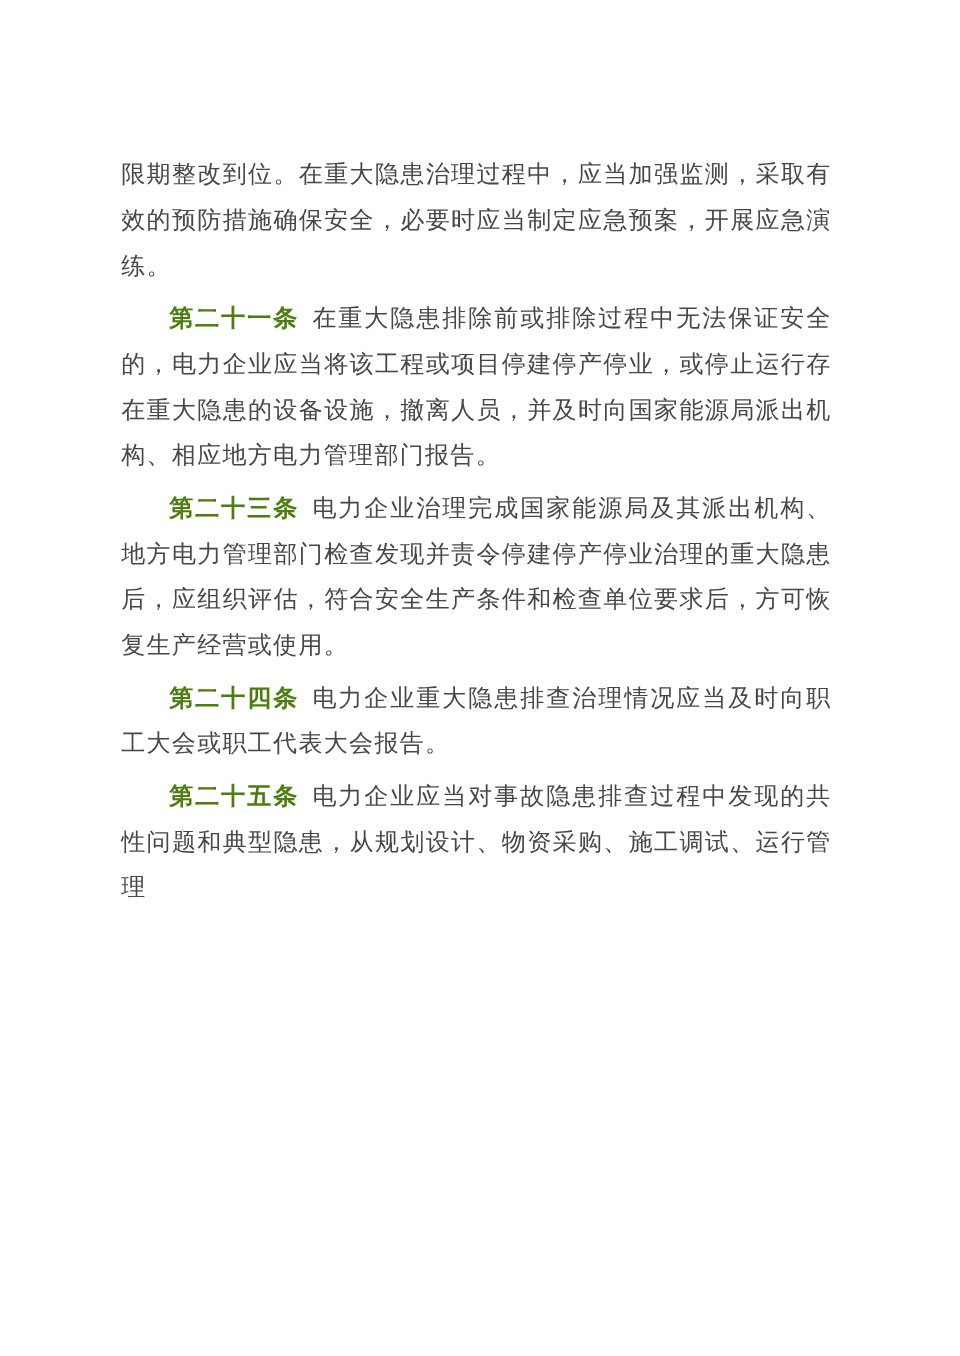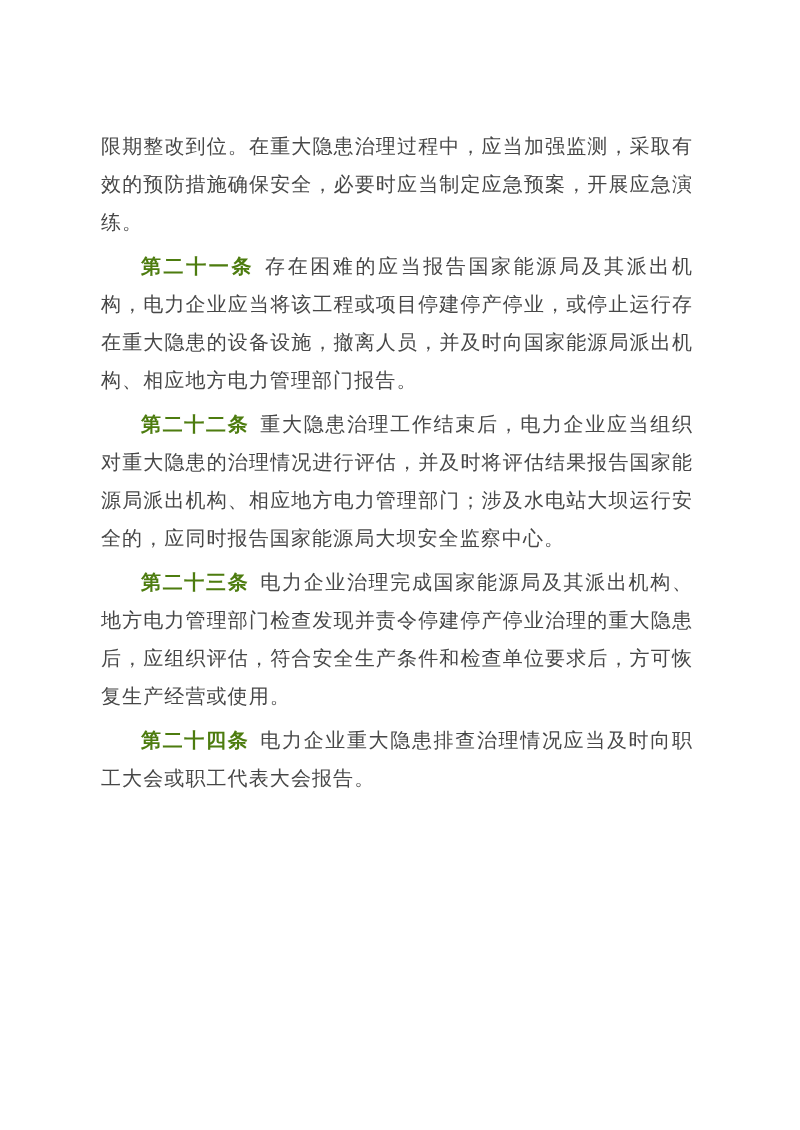--- a/index.html
+++ b/index.html
@@ -48,23 +48,23 @@
 </style>
 </head>
 <body>
 
 <div class="page">
   <div class="doc-body">
 
     <p class="para"><b class="lead"></b><span>限期整改到位。在重大隐患治理过程中，应当加强监测，采取有效的预防措施确保安全，必要时应当制定应急预案，开展应急演练。</span></p>
 
 
-    <p class="para indent"><b class="lead">第二十一条</b><span>存在困难的应当报告国家能源局及其派出机构，电力企业应当将该工程或项目停建停产停业，或停止运行存在重大隐患的设备设施，撤离人员，并及时向国家能源局派出机构、相应地方电力管理部门报告。</span></p>
+    <p class="para indent"><b class="lead">第二十一条</b><span>在重大隐患排除前或排除过程中无法保证安全的，电力企业应当将该工程或项目停建停产停业，或停止运行存在重大隐患的设备设施，撤离人员，并及时向国家能源局派出机构、相应地方电力管理部门报告。</span></p>
 
-    <p class="para indent"><b class="lead">第二十二条</b><span>重大隐患治理工作结束后，电力企业应当组织对重大隐患的治理情况进行评估，并及时将评估结果报告国家能源局派出机构、相应地方电力管理部门；涉及水电站大坝运行安全的，应同时报告国家能源局大坝安全监察中心。</span></p>
 
     <p class="para indent"><b class="lead">第二十三条</b><span>电力企业治理完成国家能源局及其派出机构、地方电力管理部门检查发现并责令停建停产停业治理的重大隐患后，应组织评估，符合安全生产条件和检查单位要求后，方可恢复生产经营或使用。</span></p>
 
     <p class="para indent"><b class="lead">第二十四条</b><span>电力企业重大隐患排查治理情况应当及时向职工大会或职工代表大会报告。</span></p>
 
+    <p class="para indent"><b class="lead">第二十五条</b><span>电力企业应当对事故隐患排查过程中发现的共性问题和典型隐患，从规划设计、物资采购、施工调试、运行管理</span></p>
 
   </div>
 </div>
 
 </body></html>

